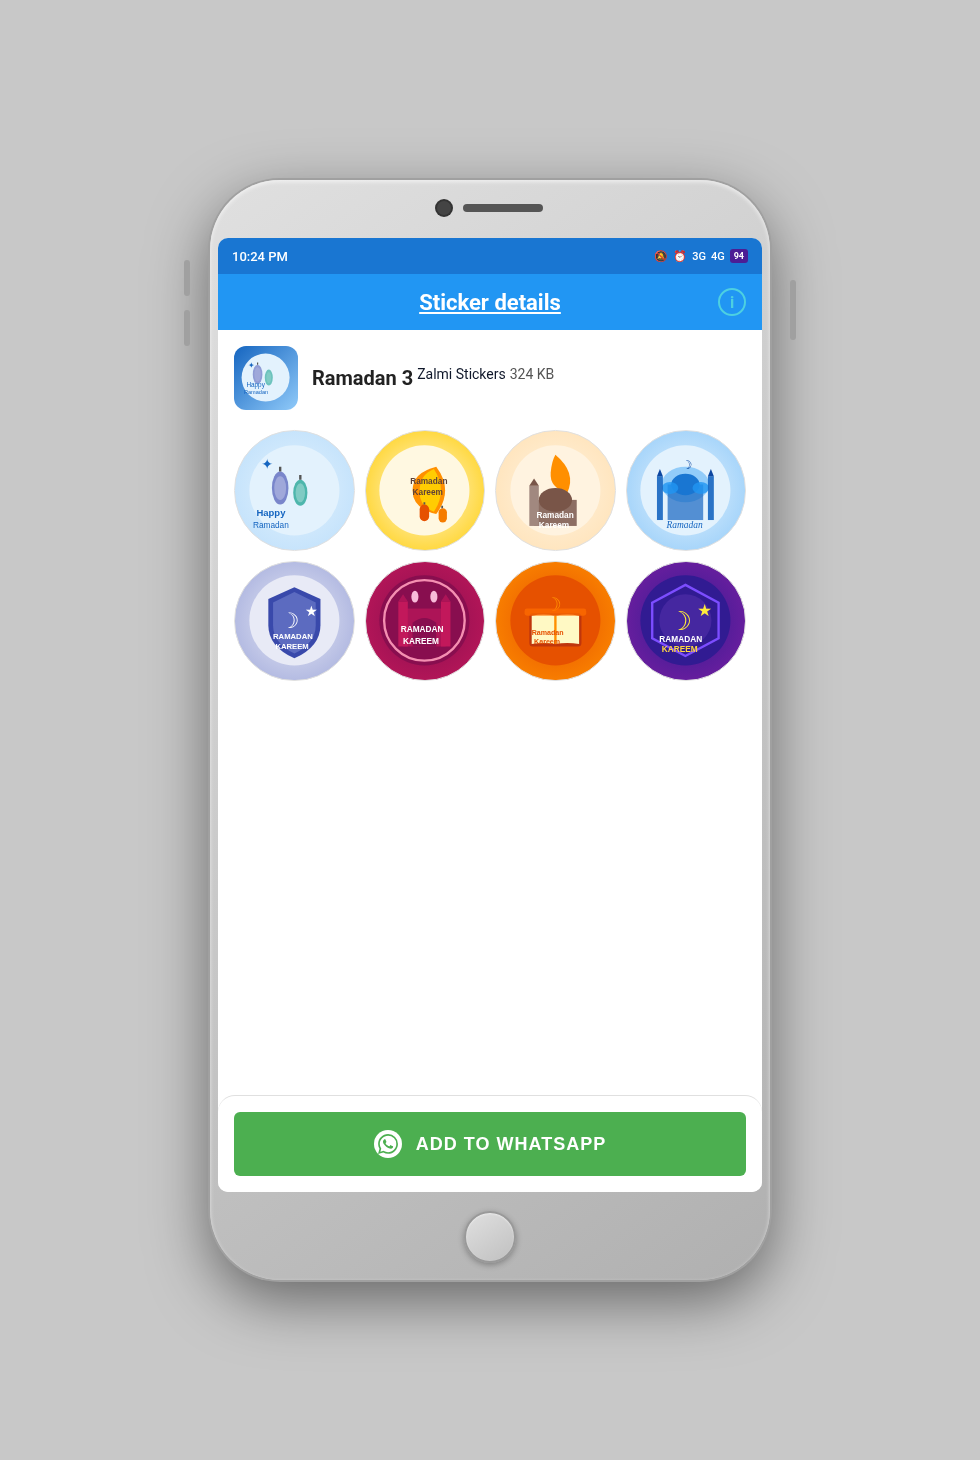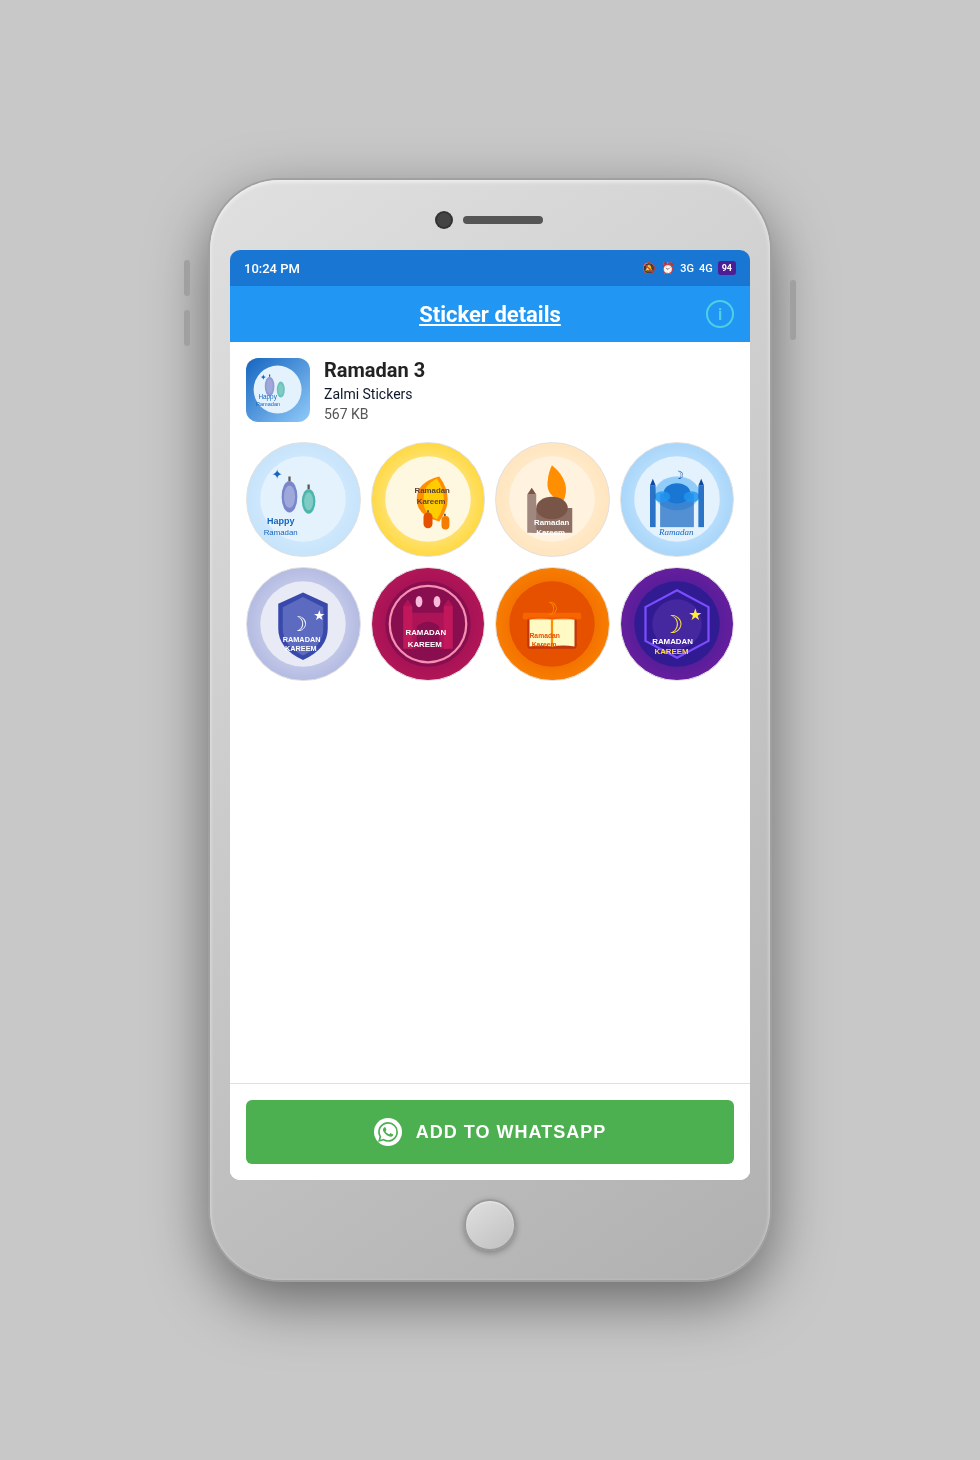--- a/index.html
+++ b/index.html
@@ -10,21 +10,21 @@
       align-items: center;
       min-height: 100vh;
       font-family: 'Roboto', Arial, sans-serif;
     }
 
     .phone-outer {
       width: 560px;
       height: 1100px;
       background: linear-gradient(145deg, #e0e0e0, #b0b0b0);
       border-radius: 70px;
-      padding: 20px;
+      padding: 8px;
       box-shadow: 0 0 0 2px #a0a0a0, 0 20px 60px rgba(0,0,0,0.5), inset 0 2px 4px rgba(255,255,255,0.6);
       position: relative;
       display: flex;
       flex-direction: column;
       align-items: center;
     }
 
     
     .phone-top-bar {
       width: 100%;
@@ -172,21 +172,21 @@
       display: flex;
       align-items: center;
       justify-content: center;
       font-size: 28px;
       flex-shrink: 0;
       overflow: hidden;
       position: relative;
     }
     .pack-info {
       display: flex;
-      flex-direction: column;
+      flex-direction: row;
       gap: 4px;
     }
     .pack-name {
       font-size: 20px;
       font-weight: bold;
       color: #222;
     }
     .pack-author {
       font-size: 14px;
       color: #0f172a;
@@ -248,20 +248,21 @@
       border: 1px solid #e0e0e0;
     }
 
     .spacer { flex: 1; }
 
     
     .bottom-section {
       background: white;
       padding: 16px;
       border-top: 1px solid #e0e0e0;
+      border-radius: 17px;
     }
     .add-whatsapp-btn {
       width: 100%;
       background: #4caf50;
       color: white;
       border: none;
       border-radius: 6px;
       padding: 18px;
       font-size: 18px;
       font-weight: bold;
@@ -355,21 +356,21 @@
             <ellipse cx="36" cy="32" rx="3" ry="7" fill="#80cbc4"></ellipse>
 
             <text x="10" y="20" font-size="10" fill="#1565c0">✦</text>
             <text x="8" y="44" font-size="8" fill="#1565c0" font-family="Arial">Happy</text>
             <text x="5" y="53" font-size="7" fill="#1565c0" font-family="Arial">Ramadan</text>
           </svg>
         </div>
         <div class="pack-info">
           <span class="pack-name">Ramadan 3</span>
           <span class="pack-author">Zalmi Stickers</span>
-          <span class="pack-size">567 KB</span>
+          <span class="pack-size">324 KB</span>
         </div>
       </div>
 
       <div class="sticker-grid">
 
         <div class="sticker-item sticker-1">
           <svg viewBox="0 0 80 80" xmlns="http://www.w3.org/2000/svg" class="sticker-svg">
             <circle cx="40" cy="40" r="38" fill="#e3f2fd"></circle>
             <ellipse cx="28" cy="38" rx="7" ry="14" fill="#7986cb"></ellipse>
             <ellipse cx="28" cy="38" rx="5" ry="10" fill="#9fa8da"></ellipse>

